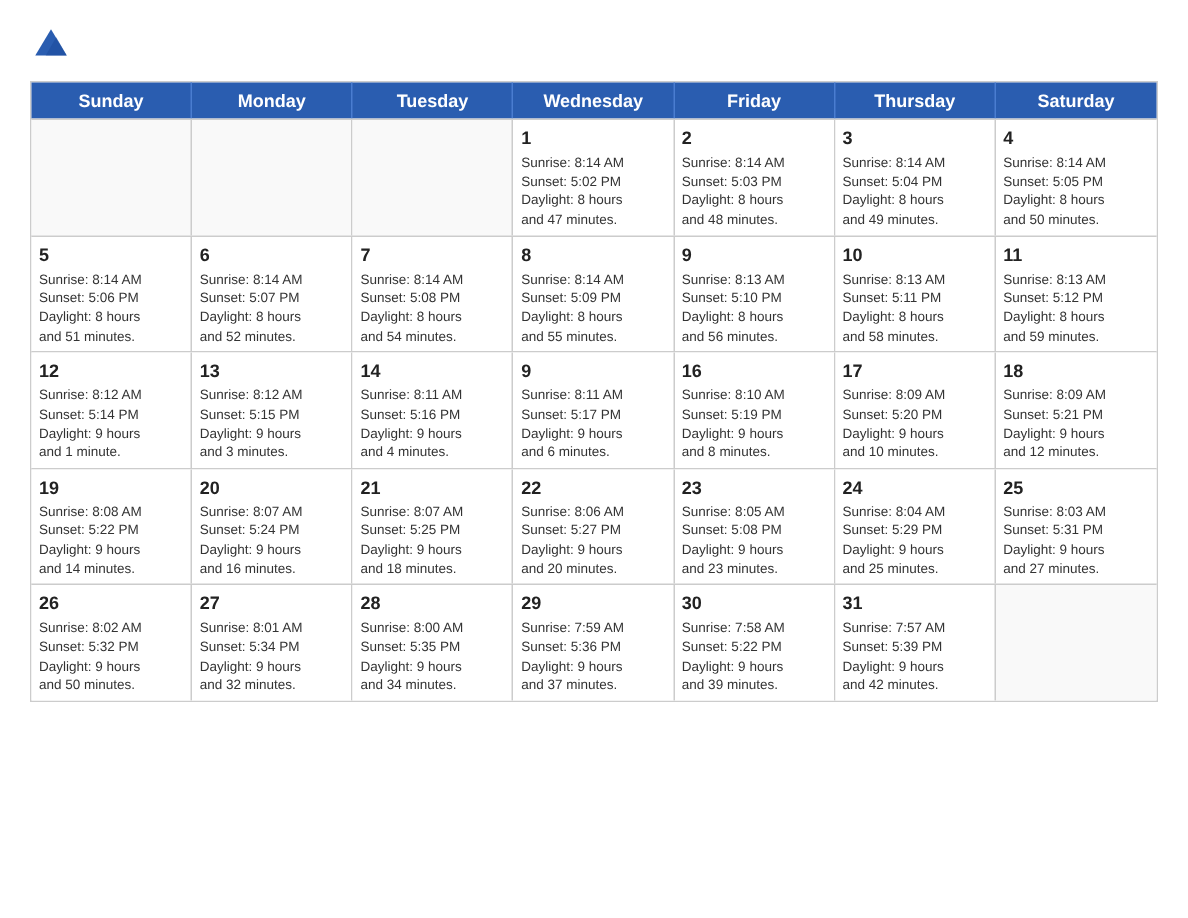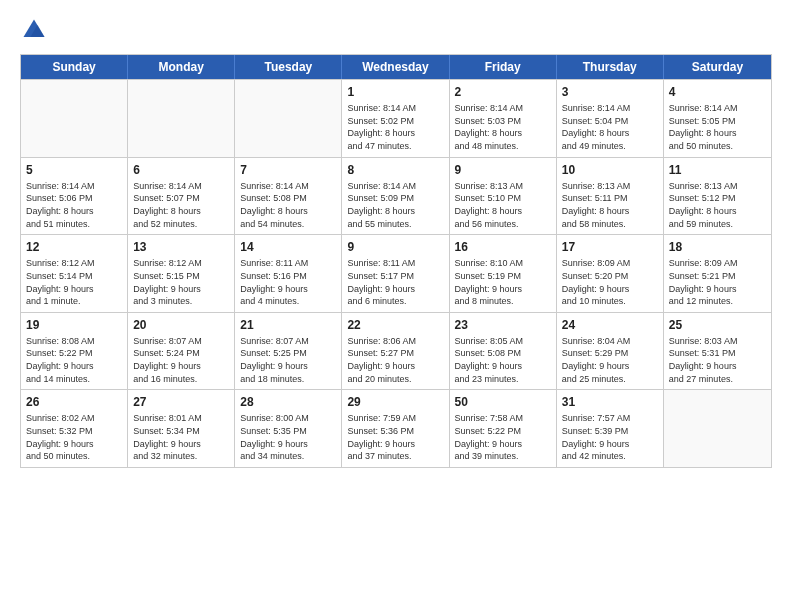--- a/index.html
+++ b/index.html
@@ -347,21 +347,21 @@
             <div class="cell-text">and 34 minutes.</div>
           </div>
           <div class="cal-cell">
             <div class="day-num">29</div>
             <div class="cell-text">Sunrise: 7:59 AM</div>
             <div class="cell-text">Sunset: 5:36 PM</div>
             <div class="cell-text">Daylight: 9 hours</div>
             <div class="cell-text">and 37 minutes.</div>
           </div>
           <div class="cal-cell">
-            <div class="day-num">50</div>
+            <div class="day-num">30</div>
             <div class="cell-text">Sunrise: 7:58 AM</div>
             <div class="cell-text">Sunset: 5:22 PM</div>
             <div class="cell-text">Daylight: 9 hours</div>
             <div class="cell-text">and 39 minutes.</div>
           </div>
           <div class="cal-cell">
             <div class="day-num">31</div>
             <div class="cell-text">Sunrise: 7:57 AM</div>
             <div class="cell-text">Sunset: 5:39 PM</div>
             <div class="cell-text">Daylight: 9 hours</div>

